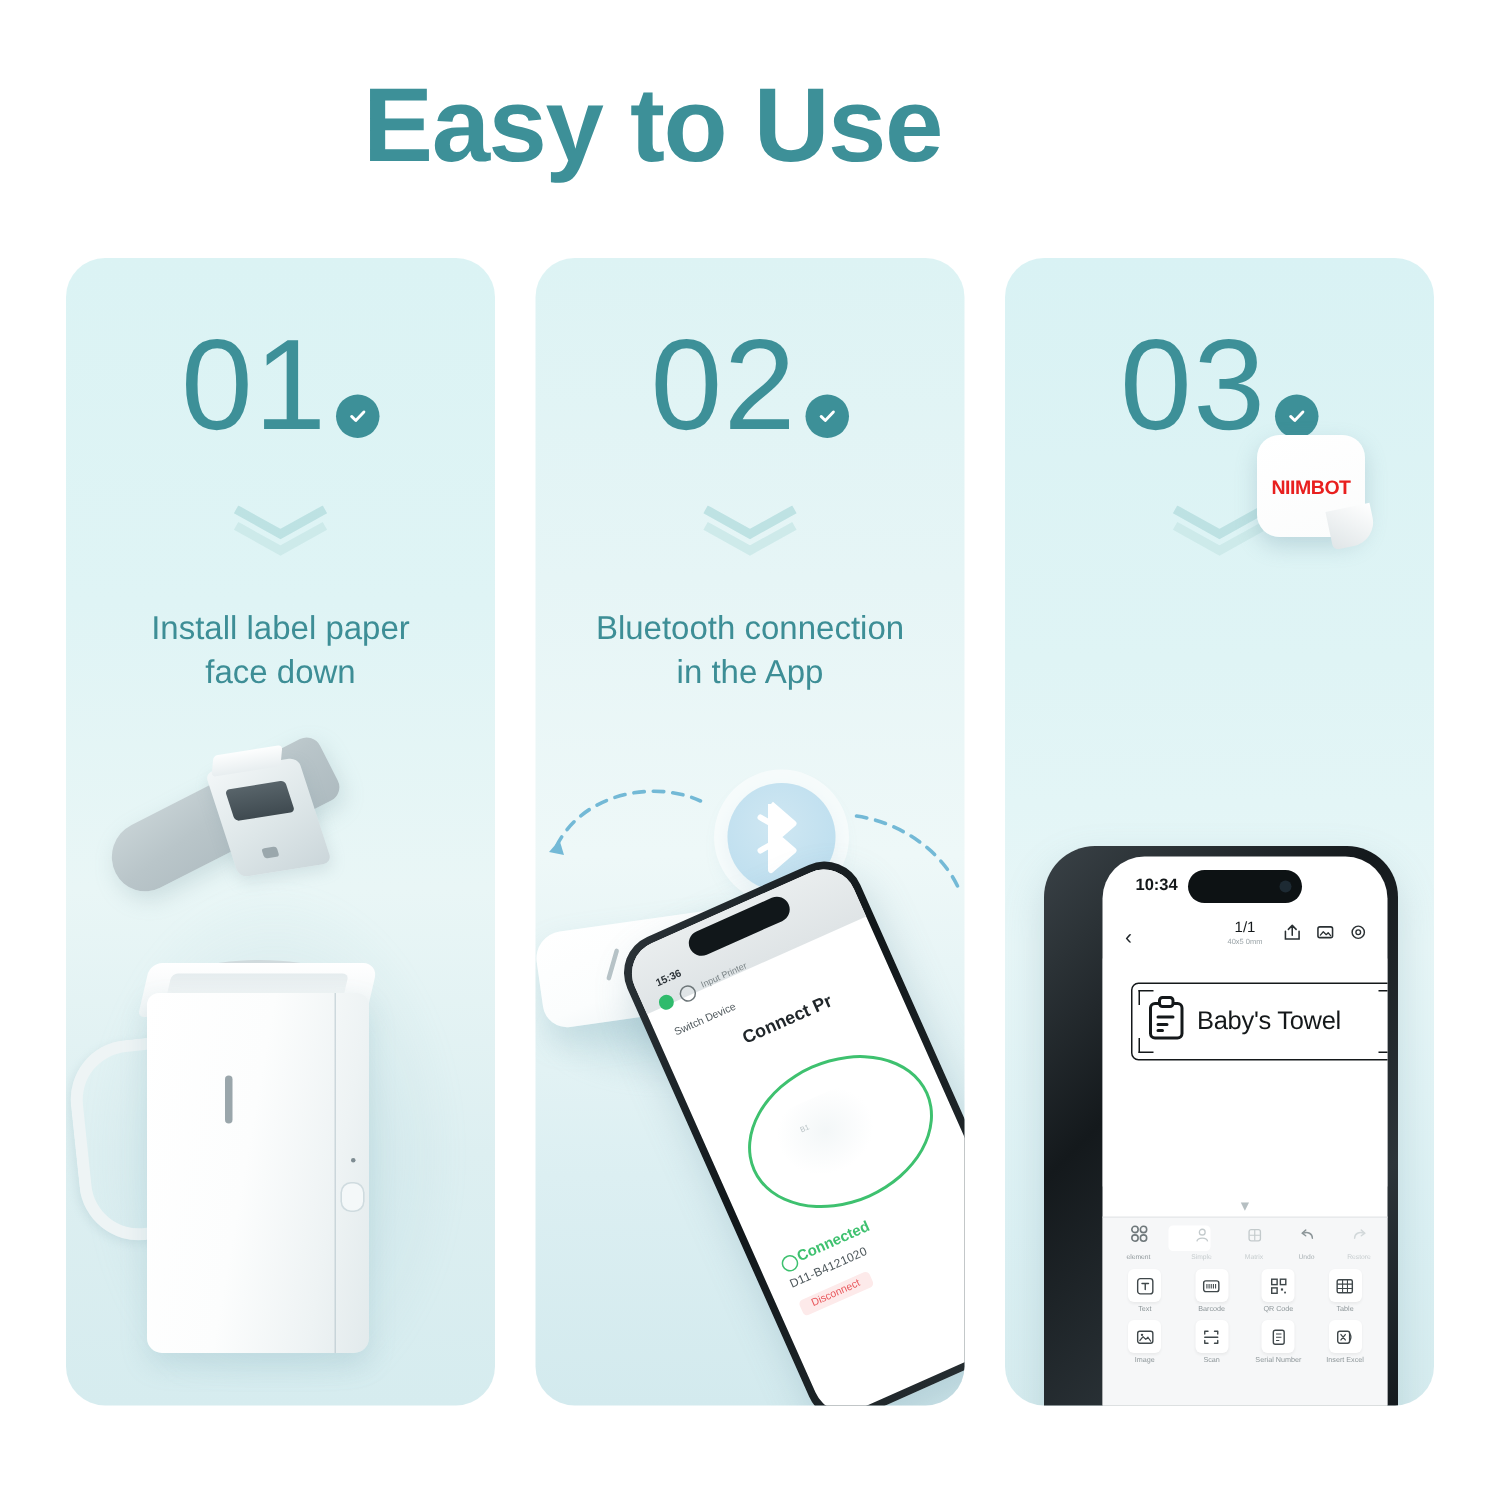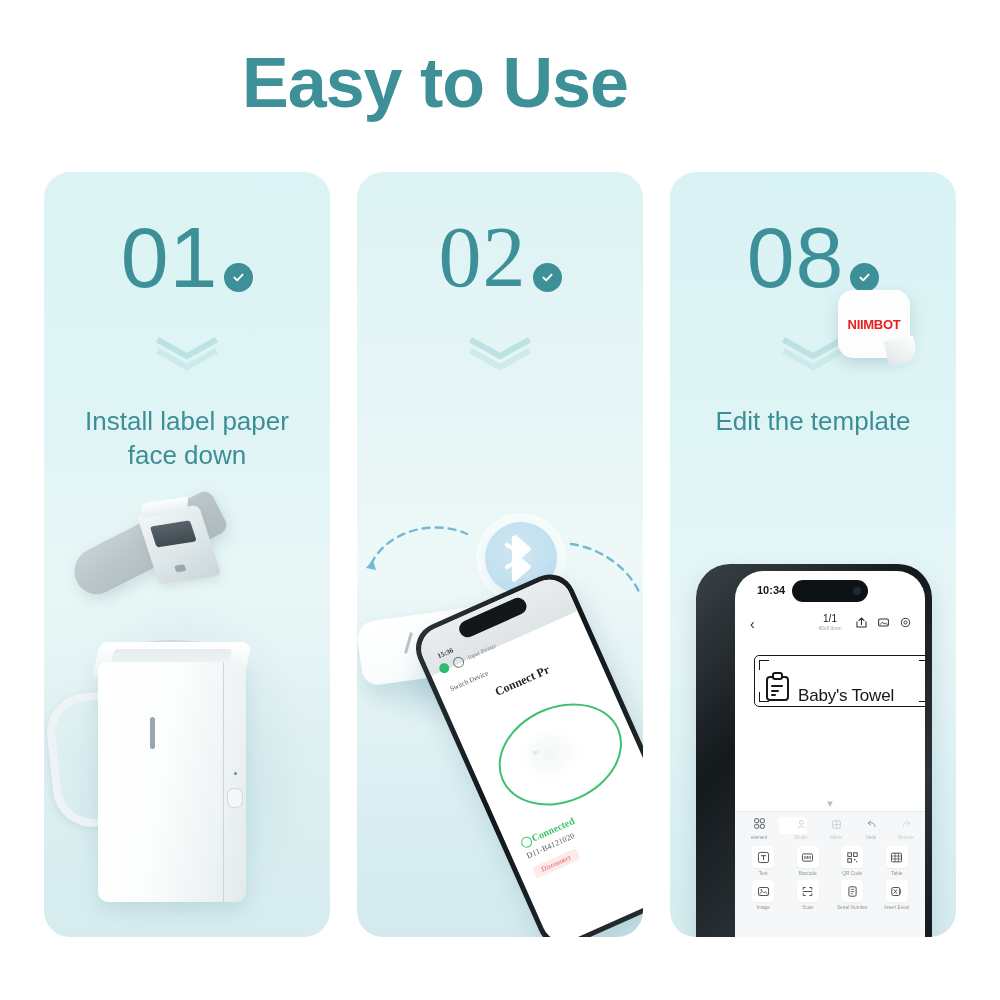--- a/index.html
+++ b/index.html
@@ -20,21 +20,20 @@
   
   .panels{position:absolute;top:172px;left:44px;width:912px;height:765px;
     display:flex;justify-content:space-between;}
   .panel{
     position:relative;width:286px;height:765px;
     border-radius:26px;overflow:hidden;
     background:linear-gradient(180deg,#dbf3f4 0%,#dff4f5 30%,#e9f6f6 55%,#ddeff1 78%,#d6ecef 100%);
   }
   .panel.p2{
     background:linear-gradient(180deg,#ddf3f4 0%,#e6f5f6 28%,#eef8f8 52%,#dceff2 80%,#d3eaee 100%);
-    font-family:Liberation Serif, serif;
   }
   .panel.p3{
     background:linear-gradient(180deg,#d9f2f4 0%,#dff4f5 35%,#e7f6f7 60%,#dbf0f3 85%,#d6ecef 100%);
   }
 
   .stepnum{
     position:absolute;top:42px;left:0;width:286px;text-align:center;
     display:flex;align-items:flex-end;justify-content:center;gap:6px;
   }
   .stepnum .num{
@@ -49,21 +48,21 @@
   .dotcheck svg{display:block;}
 
   .chev{
     position:absolute;top:165px;left:0;width:286px;
     display:flex;justify-content:center;
   }
   .chev svg{display:block;opacity:.85;}
 
   .steptxt{
     position:absolute;top:232px;left:0;width:286px;text-align:center;
-    font-size:26px;color:#3d8e96;line-height:1.32;padding:0 8px;
+    font-size:22px;color:#3d8e96;line-height:1.32;padding:0 8px;
     box-sizing:border-box;
   }
 
   
   .printer-wrap{position:absolute;left:0;top:320px;width:286px;height:445px;}
   .printer-shadow{
     position:absolute;left:14px;top:96px;width:250px;height:330px;
     background:radial-gradient(ellipse at 50% 55%,rgba(150,195,205,.30),rgba(150,195,205,0) 70%);
     filter:blur(6px);
   }
@@ -274,21 +273,21 @@
   .p3phone .navicons{
     position:absolute;right:13px;top:6px;display:flex;gap:9px;align-items:center;
   }
   .p3phone .navicons .ic{width:13px;height:13px;}
   .p3phone .canvas{
     position:absolute;left:0;top:68px;width:100%;height:152px;background:#ffffff;
   }
   .p3phone .labelbox{
     position:absolute;left:19px;top:16px;width:180px;height:52px;
     border:1.5px solid #14181a;border-radius:5px;
-    display:flex;align-items:flex-end;gap:7px;padding-left:10px;box-sizing:border-box;
+    display:flex;align-items:center;gap:7px;padding-left:10px;box-sizing:border-box;
   }
   .p3phone .corner{position:absolute;width:9px;height:9px;border:1.5px solid #14181a;}
   .p3phone .c-tl{left:4px;top:4px;border-right:none;border-bottom:none;}
   .p3phone .c-tr{right:4px;top:4px;border-left:none;border-bottom:none;}
   .p3phone .c-bl{left:4px;bottom:4px;border-right:none;border-top:none;}
   .p3phone .c-br{right:4px;bottom:4px;border-left:none;border-top:none;}
   .p3phone .labeltxt{font-size:17px;color:#14181a;font-weight:500;letter-spacing:-.2px;}
   .p3phone .caret{
     position:absolute;left:0;top:226px;width:100%;text-align:center;
     font-size:11px;color:#b6bfc2;
@@ -403,20 +402,24 @@
           <svg width="15" height="15" viewBox="0 0 15 15">
               <path d="M3.4 7.6 L6.2 10.3 L11.6 4.6" stroke="#ffffff" stroke-width="1.9" fill="none" stroke-linecap="round" stroke-linejoin="round"></path>
             </svg>
         </span>
       </div>
       <div class="chev">
         <svg width="66" height="34" viewBox="0 0 66 34">
           <path d="M6 4 L33 19 L60 4" stroke="#b8dfe0" stroke-width="6" fill="none" stroke-linecap="square"></path>
           <path d="M6 15 L33 30 L60 15" stroke="#cbe9e9" stroke-width="6" fill="none" stroke-linecap="square"></path>
         </svg>
+      </div>
+      <div class="steptxt">
+        <div>Bluetooth connection</div>
+        <div>in the App</div>
       </div>
 
       <div class="bt-wrap">
         <svg class="arc-l" width="110" height="60" viewBox="0 0 110 60">
           <path d="M8 48 C26 12, 74 4, 104 18" stroke="#73b9d6" stroke-width="2.4" fill="none" stroke-dasharray="7 6" stroke-linecap="round"></path>
           <path d="M10 44 L3 52 L13 54 Z" fill="#73b9d6"></path>
         </svg>
         <svg class="arc-r" width="80" height="60" viewBox="0 0 80 60">
           <path d="M2 2 C30 6, 58 24, 70 50" stroke="#73b9d6" stroke-width="2.4" fill="none" stroke-dasharray="7 6" stroke-linecap="round"></path>
         </svg>
@@ -457,35 +460,34 @@
             <div class="conn">Connected</div>
             <div class="devid">D11-B4121020</div>
             <div class="disbtn">Disconnect</div>
           </div>
         </div>
       </div>
     </div>
 
     <div class="panel p3">
       <div class="stepnum">
-        <span class="num">08</span>
+        <span class="num">03</span>
         <span class="dotcheck">
           <svg width="15" height="15" viewBox="0 0 15 15">
               <path d="M3.4 7.6 L6.2 10.3 L11.6 4.6" stroke="#ffffff" stroke-width="1.9" fill="none" stroke-linecap="round" stroke-linejoin="round"></path>
             </svg>
         </span>
       </div>
       <div class="chev">
         <svg width="66" height="34" viewBox="0 0 66 34">
           <path d="M6 4 L33 19 L60 4" stroke="#b8dfe0" stroke-width="6" fill="none" stroke-linecap="square"></path>
           <path d="M6 15 L33 30 L60 15" stroke="#cbe9e9" stroke-width="6" fill="none" stroke-linecap="square"></path>
         </svg>
       </div>
       <div class="steptxt">
-        <div>Edit the template</div>
       </div>
 
       <div class="sticker">
         <span class="brand">NIIMBOT</span>
         <span class="peel"></span>
       </div>
 
       <div class="p3phone">
         <div class="frame">
           <div class="scr">

